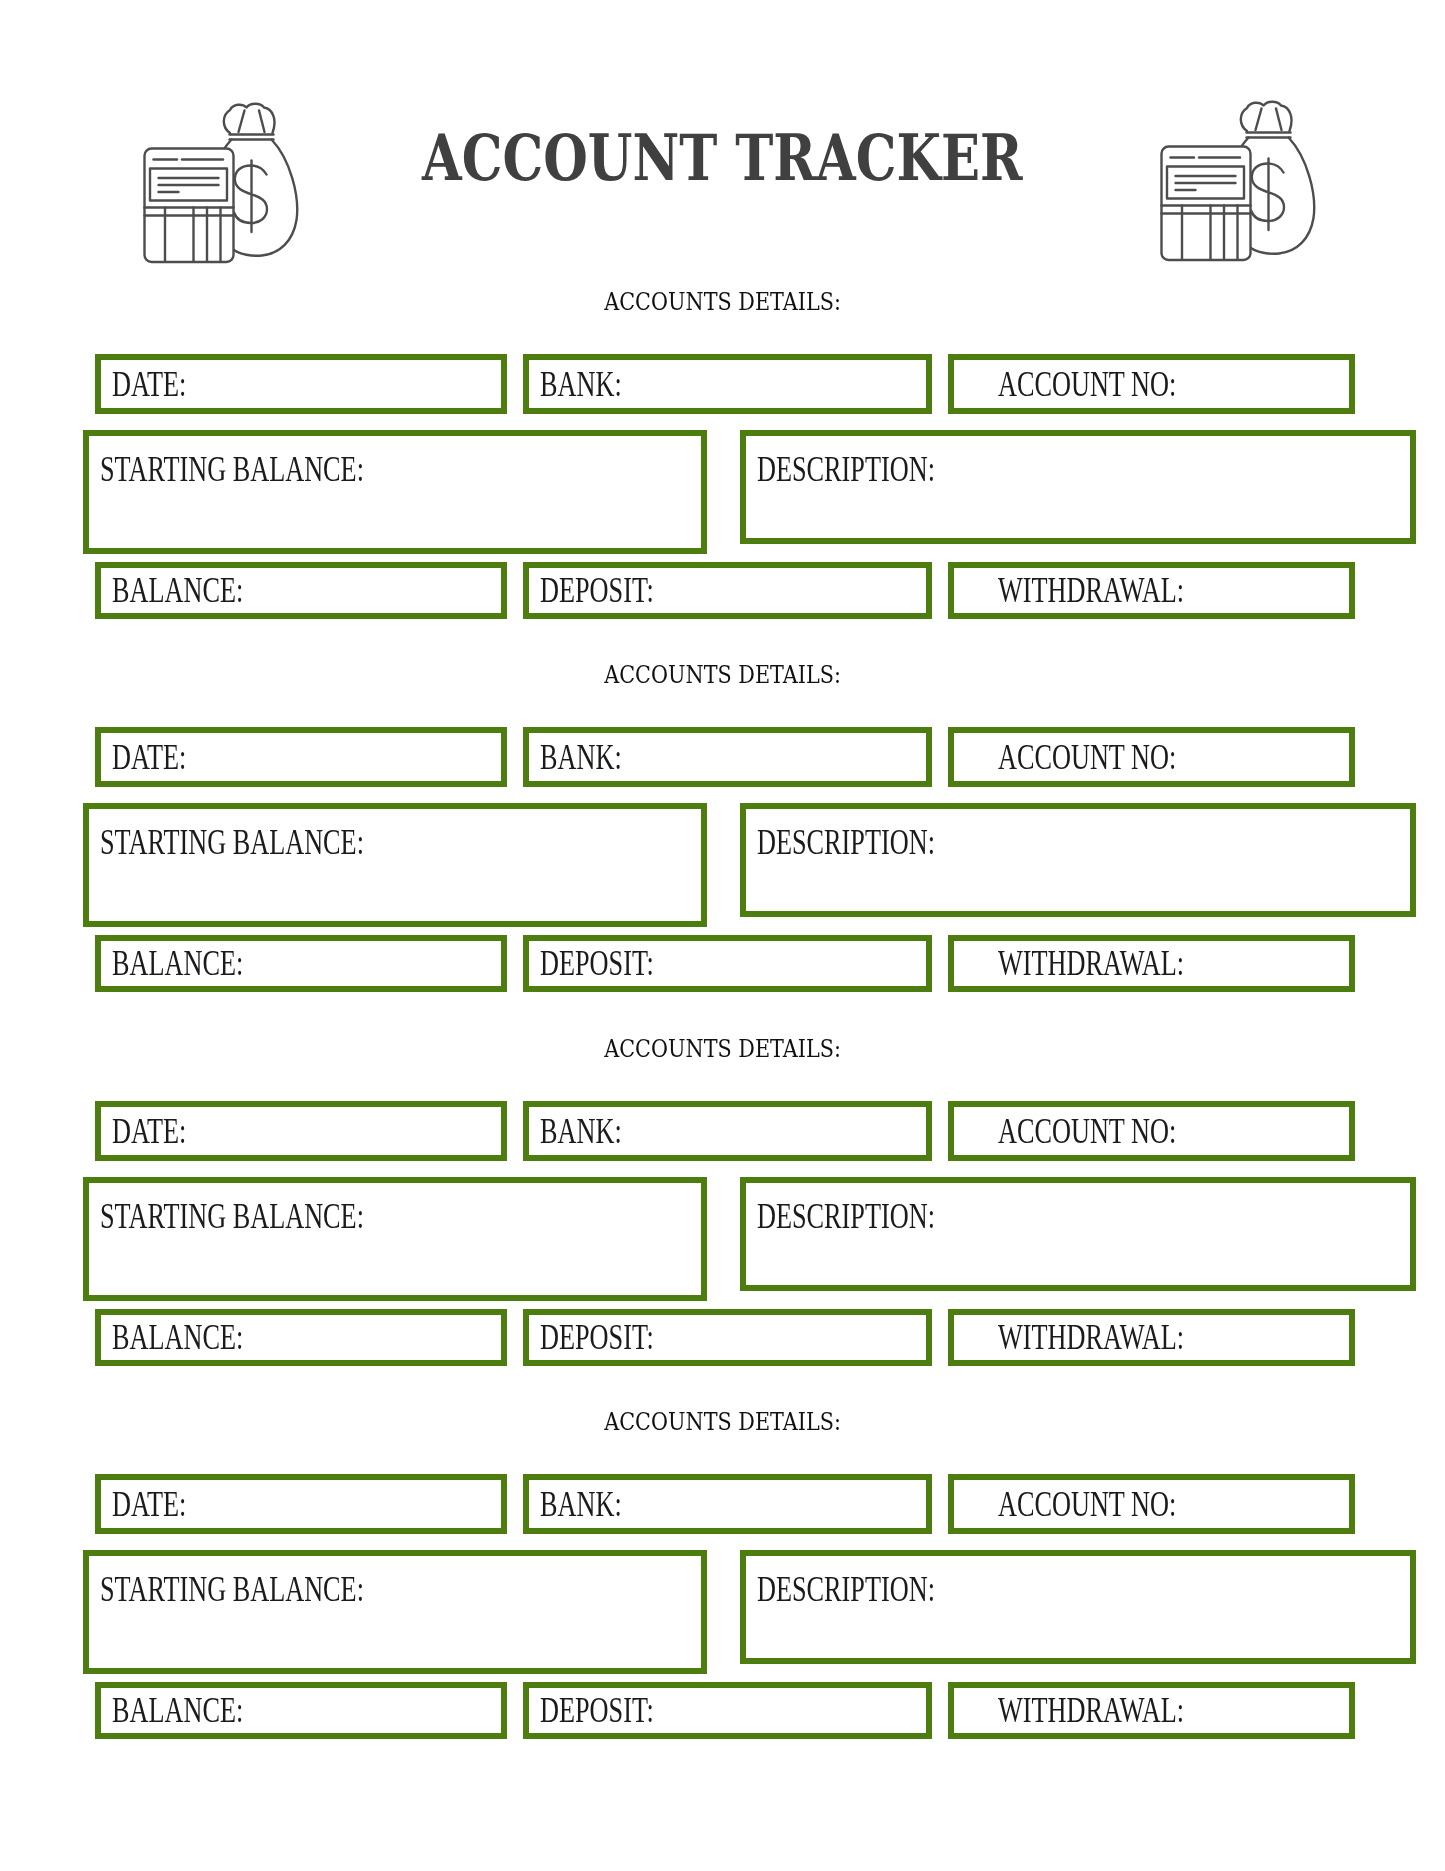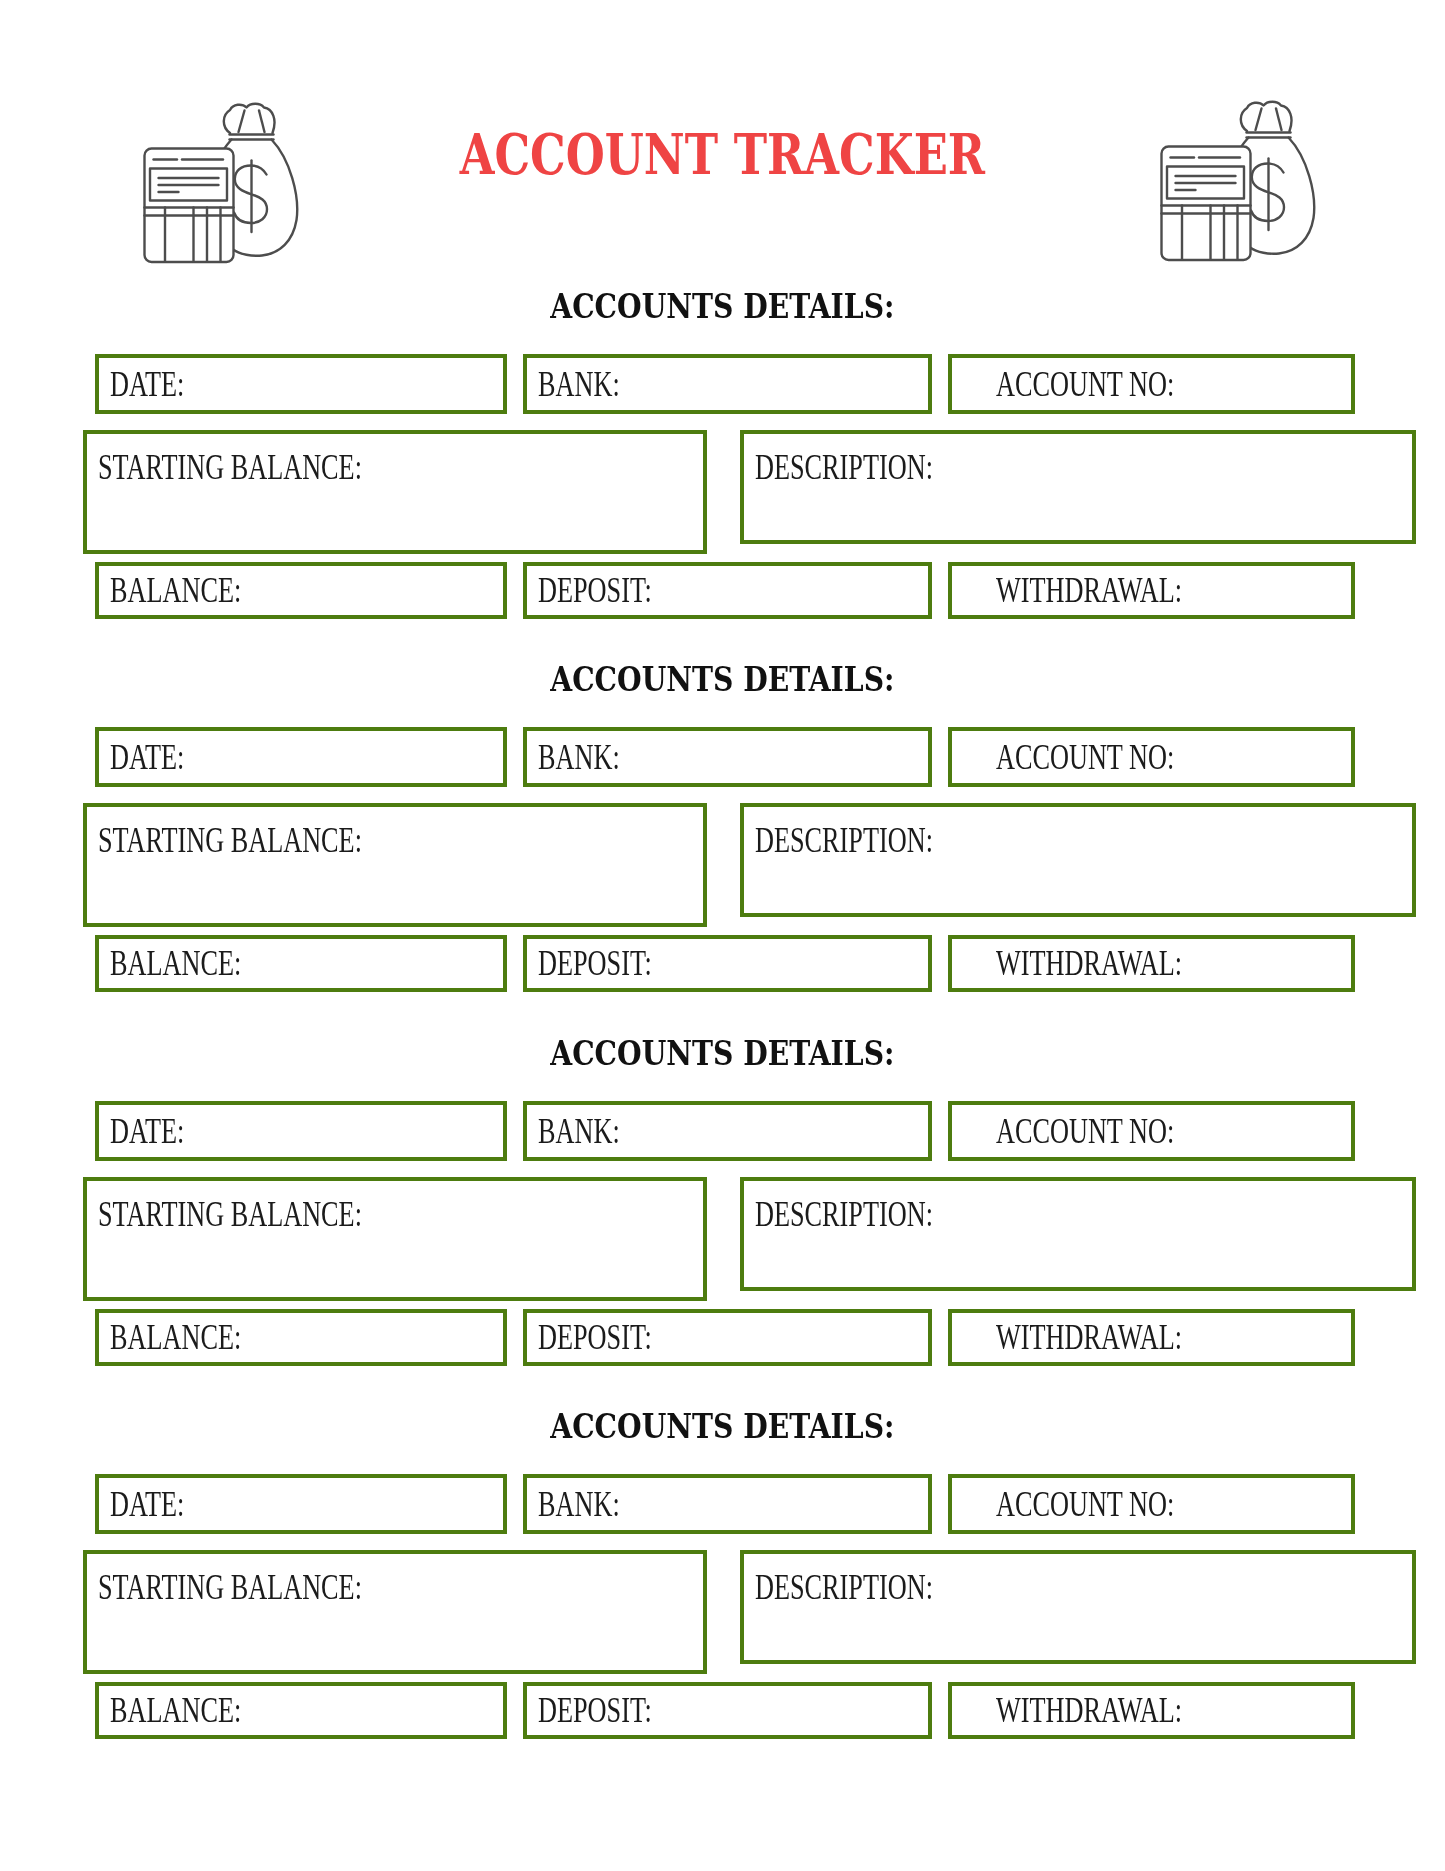--- a/index.html
+++ b/index.html
@@ -10,47 +10,47 @@
     overflow:hidden;
     font-family:"Liberation Serif",serif;
   }
 
   
   .title{
     position:absolute;top:126px;left:0;right:0;
     text-align:center;
     font-family:"DejaVu Serif",serif;
     font-weight:bold;
-    font-size:56px;line-height:1;
-    color:#ef4444;
+    font-size:64px;line-height:1;
+    color:#404040;
   }
   .title>span{display:inline-block;transform:scaleX(0.80);transform-origin:center;white-space:nowrap;}
 
   .icon{position:absolute;width:180px;height:170px;}
   .icon-left{left:140px;top:102px;}
   .icon-right{left:1157px;top:100px;}
 
   
   .section{position:absolute;left:0;width:100%;height:332px;}
   .s0{top:293px}.s1{top:666px}.s2{top:1040px}.s3{top:1413px}
 
   .heading{
     position:absolute;top:-4px;left:0;right:0;
     text-align:center;
     font-family:"DejaVu Serif",serif;
-    font-weight:bold;
-    font-size:34px;line-height:1;
+    font-weight:normal;
+    font-size:25px;line-height:1;
     color:#111111;
   }
   .heading>span{display:inline-block;transform:scaleX(0.83);transform-origin:center;white-space:nowrap;}
 
   .box{
     position:absolute;
     box-sizing:border-box;
-    border:4px solid #4d7c0f;
+    border:6px solid #4d7c0f;
     background:#ffffff;
   }
   .row1{top:61px;height:60px;display:flex;align-items:center;padding-left:11px;}
   .row3{top:269px;height:57px;display:flex;align-items:center;padding-left:11px;}
   .b-date,.b-bal{left:95px;width:412px;}
   .b-bank,.b-dep{left:523px;width:409px;}
   .b-acct,.b-wd {left:948px;width:407px;padding-left:44px;}
   .row2{top:137px;padding:16px 0 0 11px;}
   .b-sb  {left:83px;width:624px;height:124px;}
   .b-desc{left:740px;width:676px;height:114px;}

